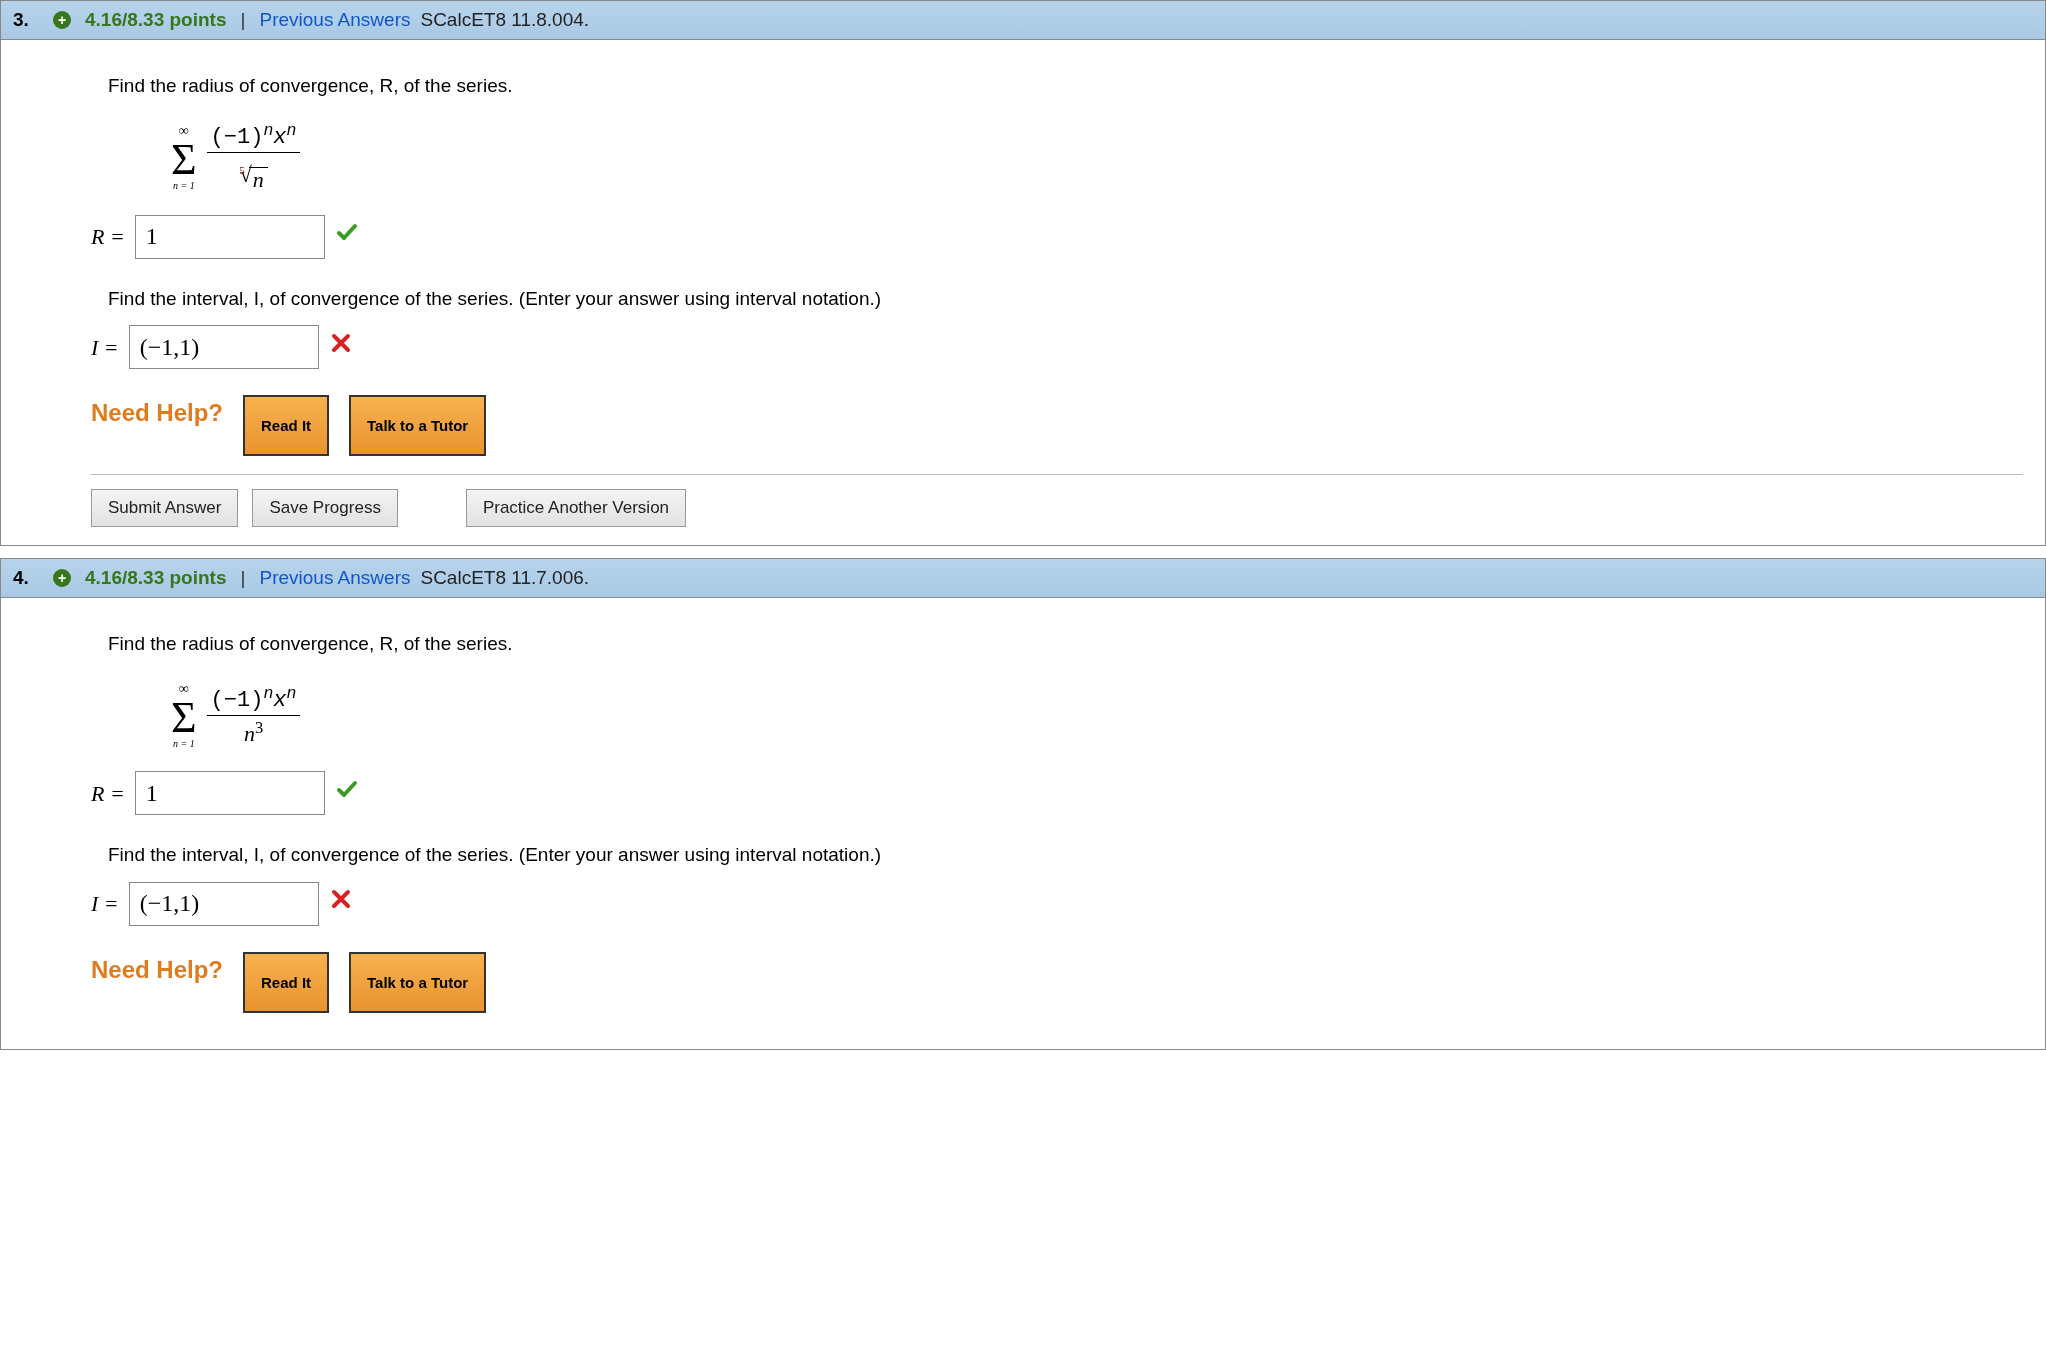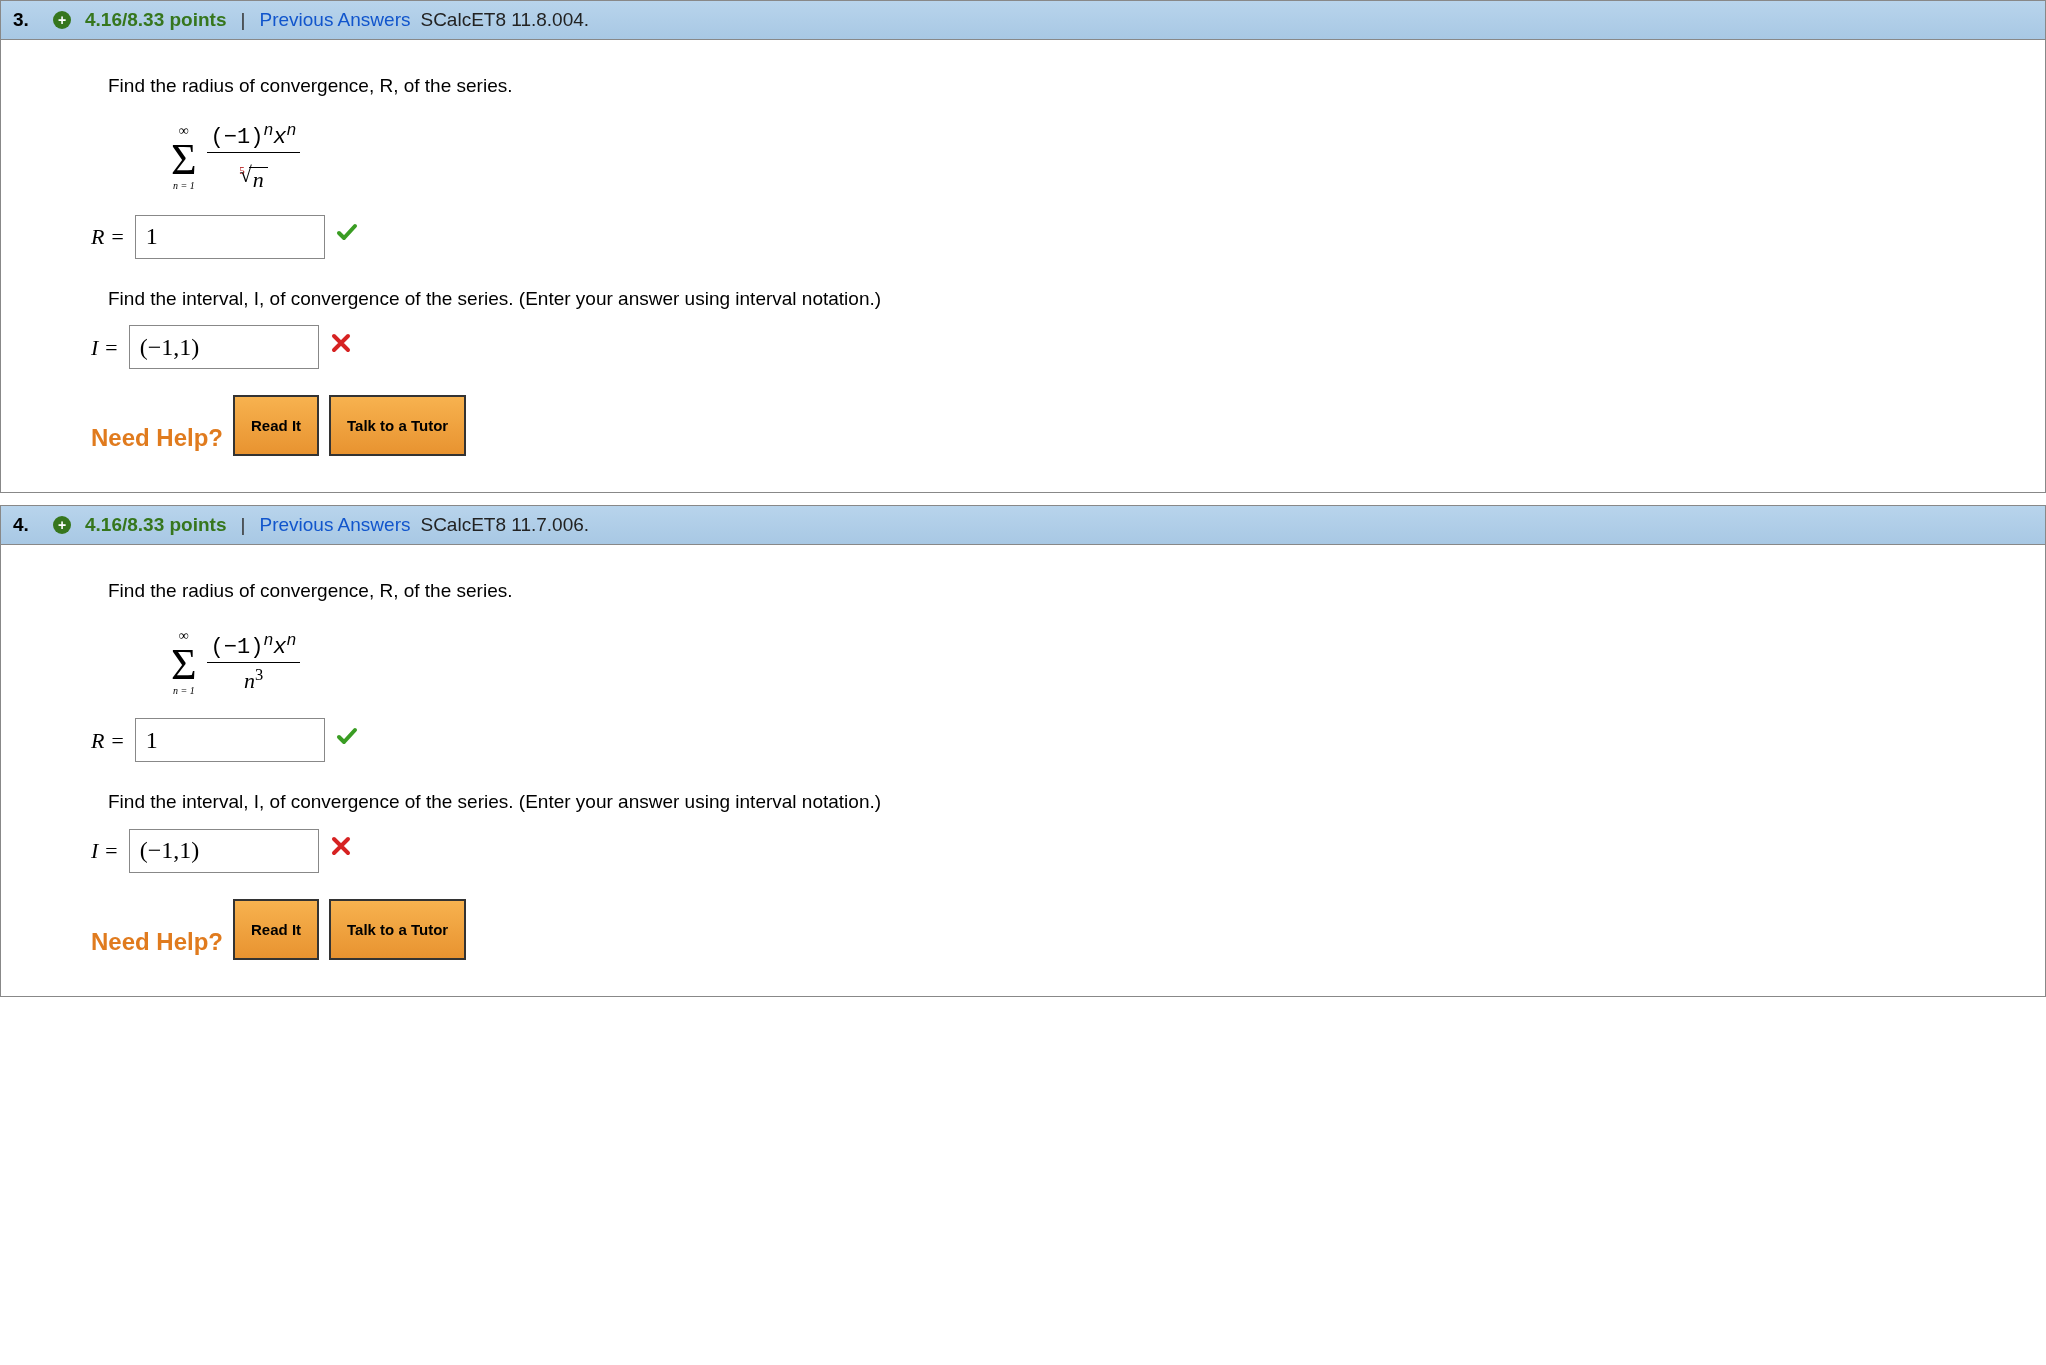--- a/index.html
+++ b/index.html
@@ -133,22 +133,22 @@
     height: 44px;
     border: 1px solid #888;
     background: #fff;
   }
   .mark-correct, .mark-wrong {
     width: 24px;
     height: 24px;
   }
   .need-help-row {
     display: flex;
-    align-items: flex-end;
-    gap: 10px;
+    align-items: flex-start;
+    gap: 20px;
     margin: 24px 0 18px 0;
   }
   .need-help-label {
     color: #e07b1e;
     font-weight: bold;
     font-size: 24px;
   }
   .help-btn {
     background: linear-gradient(#f7b24f, #e89330);
     border: 2px solid #333;
@@ -224,20 +224,26 @@
           <input class="answer-input" value="(−1,1)" style="">
           <span><svg class="mark-wrong" viewBox="0 0 24 24">
               <path d="M5 5 L19 19 M19 5 L5 19" stroke="#d62222" stroke-width="4" fill="none" stroke-linecap="round"></path>
             </svg></span>
         </div>
         <div class="need-help-row">
           <span class="need-help-label">Need Help?</span>
           <button class="help-btn">Read It</button>
           <button class="help-btn">Talk to a Tutor</button>
         </div>
+        <div class="action-row">
+          <button class="gray-btn">Submit Answer</button>
+          <button class="gray-btn">Save Progress</button>
+          <span class="gap-spacer"></span>
+          <button class="gray-btn">Practice Another Version</button>
+        </div>
       </div>
     </div>
     <div class="question">
       <div class="q-header">
         <span class="q-num">4.</span>
         <span class="expand-icon">+</span>
         <span class="points">4.16/8.33 points</span>
         <span class="separator">|</span>
         <span class="prev-answers">Previous Answers</span>
         <span class="src-ref">SCalcET8 11.7.006.</span>

